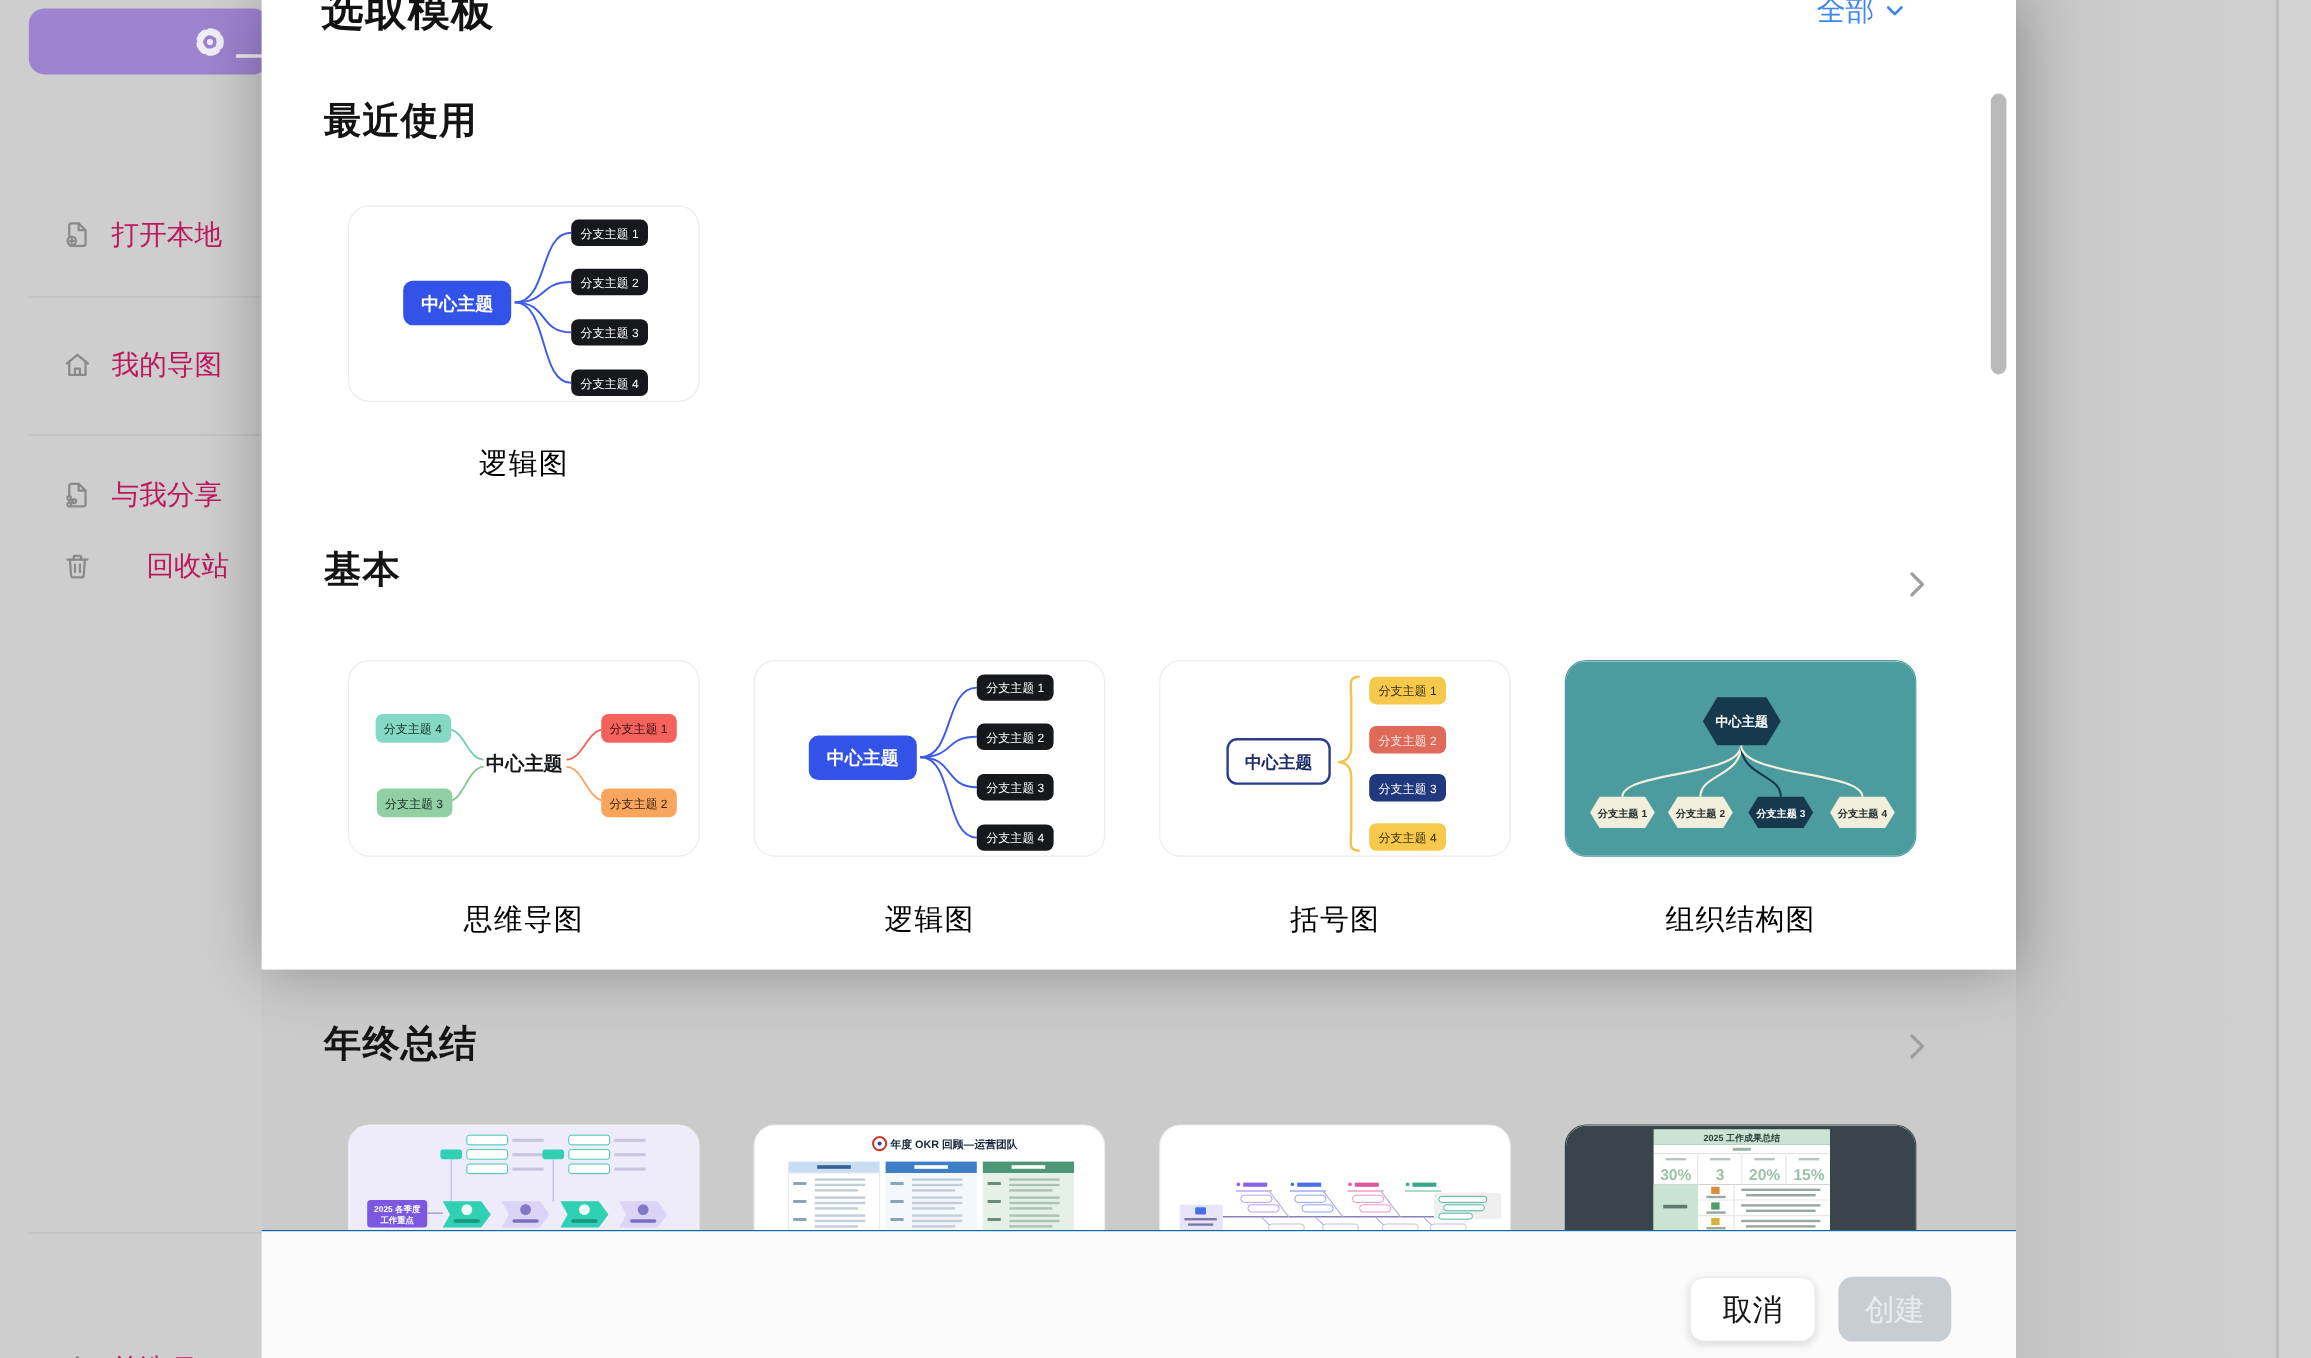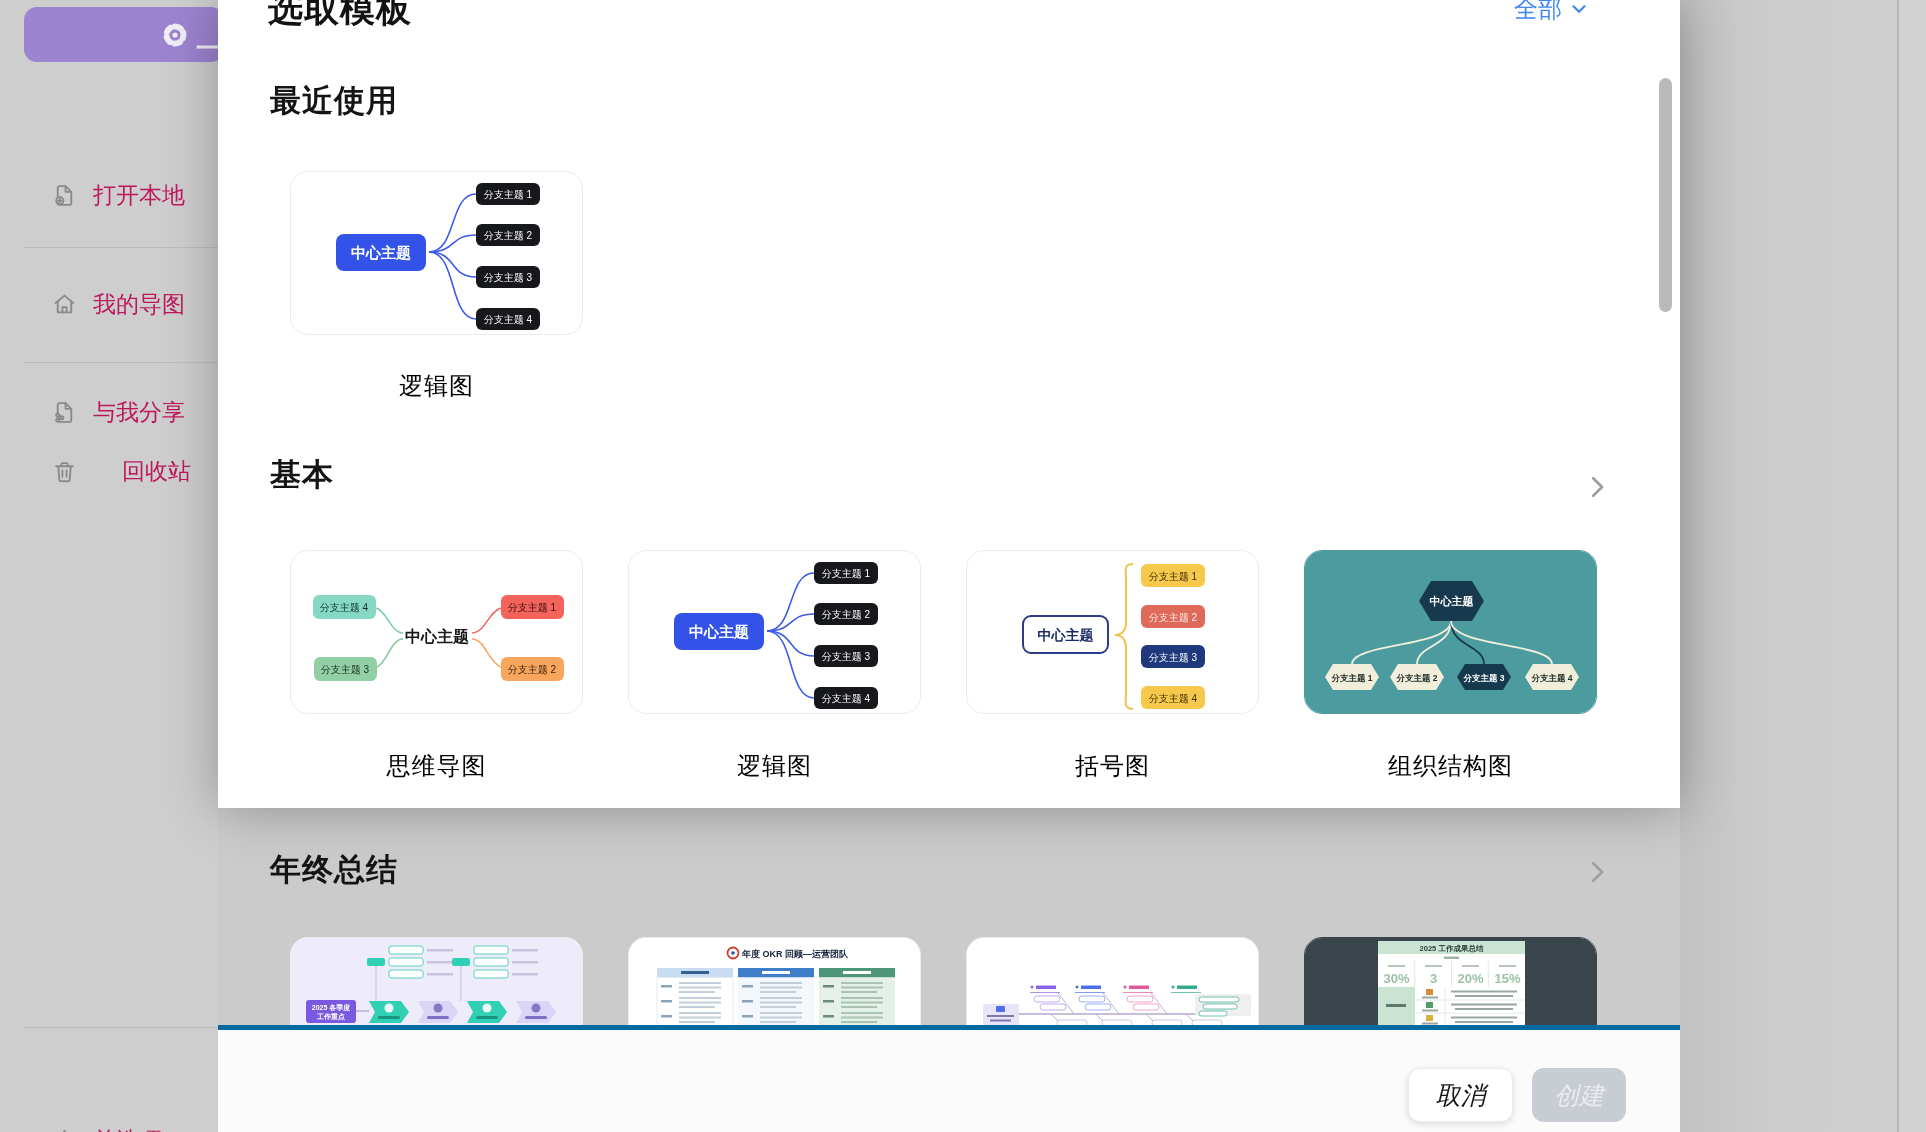--- a/index.html
+++ b/index.html
@@ -24,21 +24,21 @@
   .m-title{position:absolute;left:50px;top:-14px;font-size:35px;font-weight:bold;color:#121212;letter-spacing:1px;}
   .m-filter{position:absolute;left:1296px;top:-7px;display:flex;align-items:center;gap:6px;color:#3e86f0;font-size:24px;cursor:pointer;}
   .sec-h{position:absolute;left:52px;font-size:31px;font-weight:bold;color:#141414;letter-spacing:1px;}
   .sec-chevron{position:absolute;left:1364px;width:30px;height:30px;}
   .card{position:absolute;width:293px;height:164px;background:#fff;border:1.5px solid #ececec;border-radius:18px;overflow:hidden;cursor:pointer;}
   .card svg{display:block;}
   .card-label{position:absolute;width:293px;text-align:center;font-size:24px;color:#000000;letter-spacing:1px;}
   .thumb{position:absolute;width:293px;height:164px;border:1.5px solid #ececec;border-radius:18px;overflow:hidden;cursor:pointer;background:#fff;}
 
   
-  .m-footer{position:absolute;left:0;top:1025px;width:1462px;height:107px;background:#fbfbfc;border-top:5px solid #0369a1;z-index:5;font-style:italic;}
+  .m-footer{position:absolute;left:0;top:1025px;width:1462px;height:107px;background:#fbfbfc;border-top:1px solid #0369a1;z-index:5;}
   .btn-cancel{position:absolute;left:1190px;top:38px;width:105px;height:54px;background:#fff;border:1px solid #ececec;border-radius:12px;box-shadow:0 2px 7px rgba(0,0,0,.13);font-size:25px;color:#161616;display:flex;align-items:center;justify-content:center;cursor:pointer;}
   .btn-create{position:absolute;left:1314px;top:38px;width:94px;height:54px;background:#c8cdd4;border:none;border-radius:12px;font-size:25px;color:#e9ebee;display:flex;align-items:center;justify-content:center;}
   .scroll-thumb{position:absolute;left:1441px;top:78px;width:13px;height:234px;border-radius:7px;background:#b9b9b9;z-index:6;}
 </style>
 </head>
 <body>
 
 <div class="screen">
 
   <div class="sidebar">

